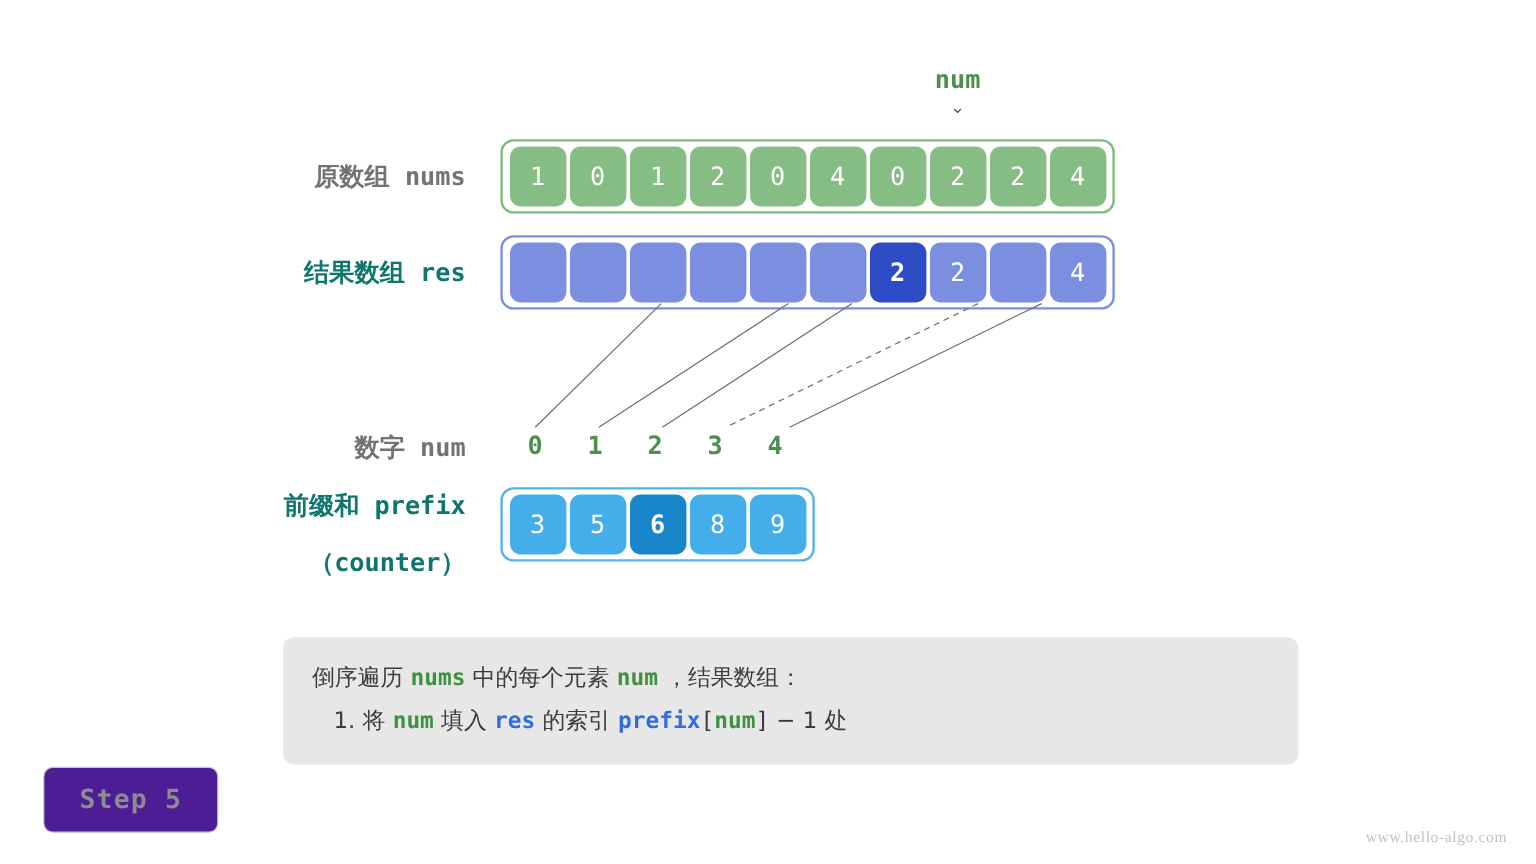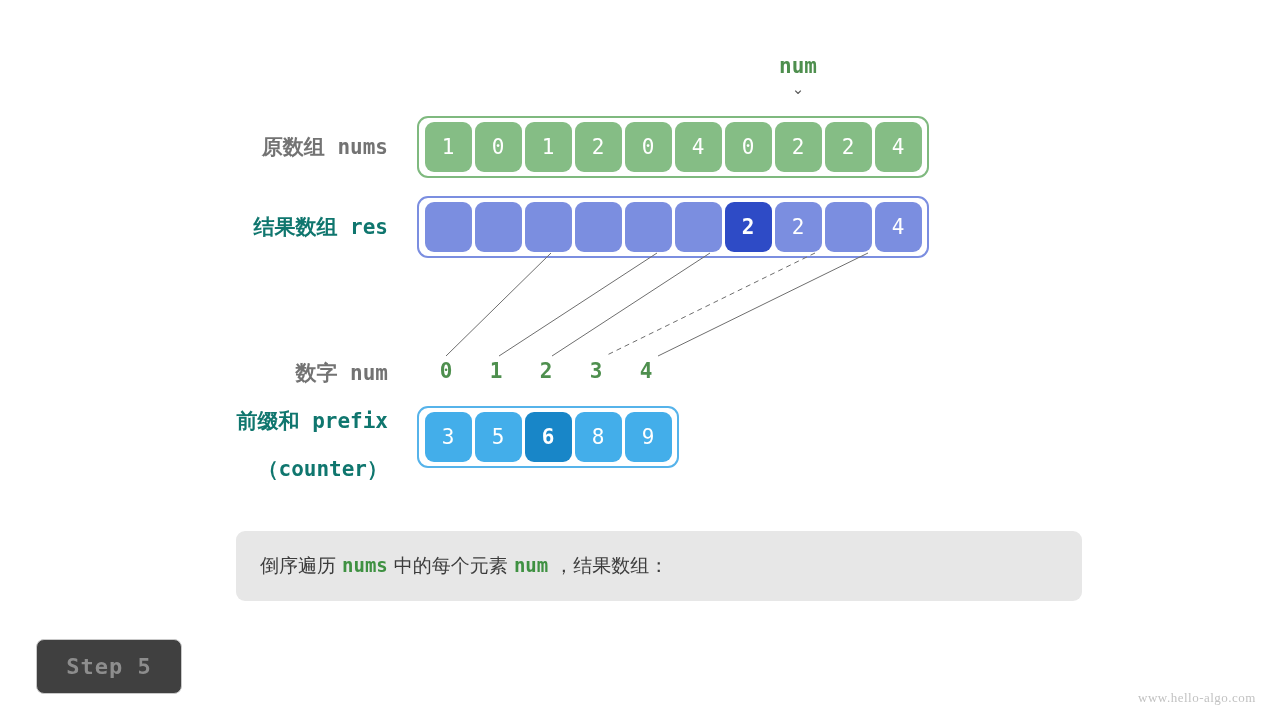--- a/index.html
+++ b/index.html
@@ -130,21 +130,21 @@
   
   .step-badge {
     position: absolute;
     left: 36px;
     top: 639px;
     width: 146px;
     height: 55px;
     box-sizing: border-box;
     border: 1px solid #c9c9c9;
     border-radius: 8px;
-    background: #404040;
+    background: #4c1d95;
     display: flex;
     align-items: center;
     justify-content: center;
     font-family: "DejaVu Sans Mono", monospace;
     font-weight: bold;
     font-size: 22px;
     color: #8d8d8d;
     letter-spacing: 1px;
   }
 
@@ -217,17 +217,18 @@
 <div class="array cyan-arr" id="prefix-array" style="left:417px; top:406px;">
     <div class="cell cyan">3</div>
     <div class="cell cyan">5</div>
     <div class="cell cyan-hi">6</div>
     <div class="cell cyan">8</div>
     <div class="cell cyan">9</div>
   </div>
 
 <div class="caption">
   <div class="ln"><span>倒序遍历 </span><span class="code-g">nums</span><span> 中的每个元素 </span><span class="code-g">num</span><span> ，结果数组：</span></div>
+  <div class="ln indent"><span>1. 将 </span><span class="code-g">num</span><span> 填入 </span><span class="code-b">res</span><span> 的索引 </span><span class="code-b">prefix</span><span class="code-d">[</span><span class="code-g">num</span><span class="code-d">]</span><span> − 1 处</span></div>
 </div>
 
 <div class="step-badge">Step 5</div>
 
 <div class="watermark">www.hello-algo.com</div>
 
 </body></html>

